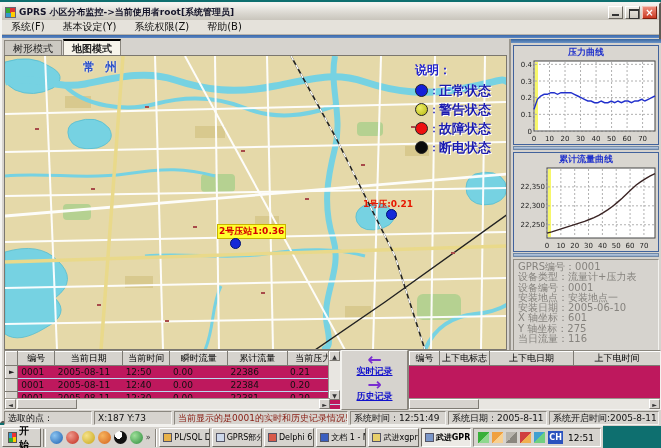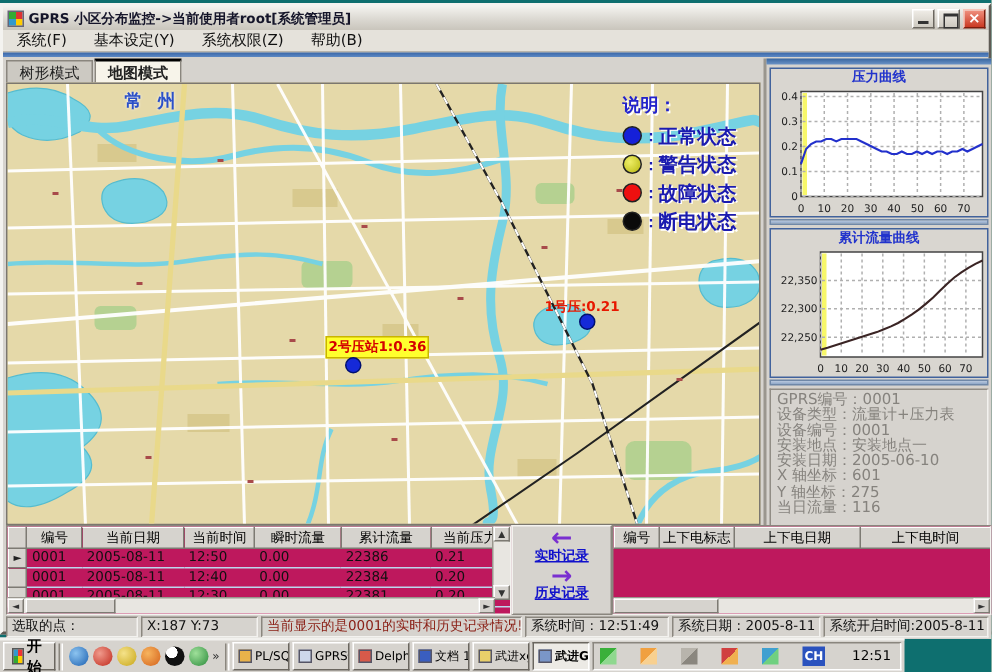--- a/index.html
+++ b/index.html
@@ -88,21 +88,21 @@
     border:1px solid; border-color:#fff #6a665f #6a665f #fff; font-size:10px; font-weight:bold; cursor:pointer; }
   .start-flag { width:11px; height:11px; background:conic-gradient(#e33 0 25%,#fc0 0 50%,#3a3 0 75%,#39c 0 100%); border:1px solid #555; }
   .tb-sep { width:3px; height:18px; margin:0 2px; border-left:1px solid #8a867e; border-right:1px solid #fff; }
   .ql { display:flex; align-items:center; gap:3px; padding:0 2px; }
   .ql-icon { width:13px; height:13px; border-radius:50%; cursor:pointer; }
   .ql-more { font-size:8px; color:#333; cursor:pointer; }
   .task-btn { height:19px; width:60px; margin-right:2px; display:flex; align-items:center; gap:2px; padding:0 3px;
     background:#d6d3ce; border:1px solid; border-color:#fff #6a665f #6a665f #fff; font-size:8px; white-space:nowrap; overflow:hidden; cursor:pointer; }
   .task-btn.active { background:#eceae5; border-color:#6a665f #fff #fff #6a665f; font-weight:bold; }
   .task-ico { width:9px; height:9px; flex:0 0 auto; border:1px solid #556; }
-  .tray { margin-left:auto; height:19px; display:flex; align-items:center; gap:16px; padding:0 4px;
+  .tray { margin-left:auto; height:19px; display:flex; align-items:center; gap:3px; padding:0 4px;
     border:1px solid; border-color:#8a867e #fff #fff #8a867e; }
   .tray-icon { width:11px; height:11px; }
   .lang-box { width:15px; height:13px; background:#2a52be; color:#fff; font-size:8px; font-weight:bold; text-align:center; line-height:13px; cursor:pointer; }
   .clock { font-size:9px; padding:0 2px; }
 </style>
 </head>
 <body>
 
 <div class="screen">
   <div class="window">

